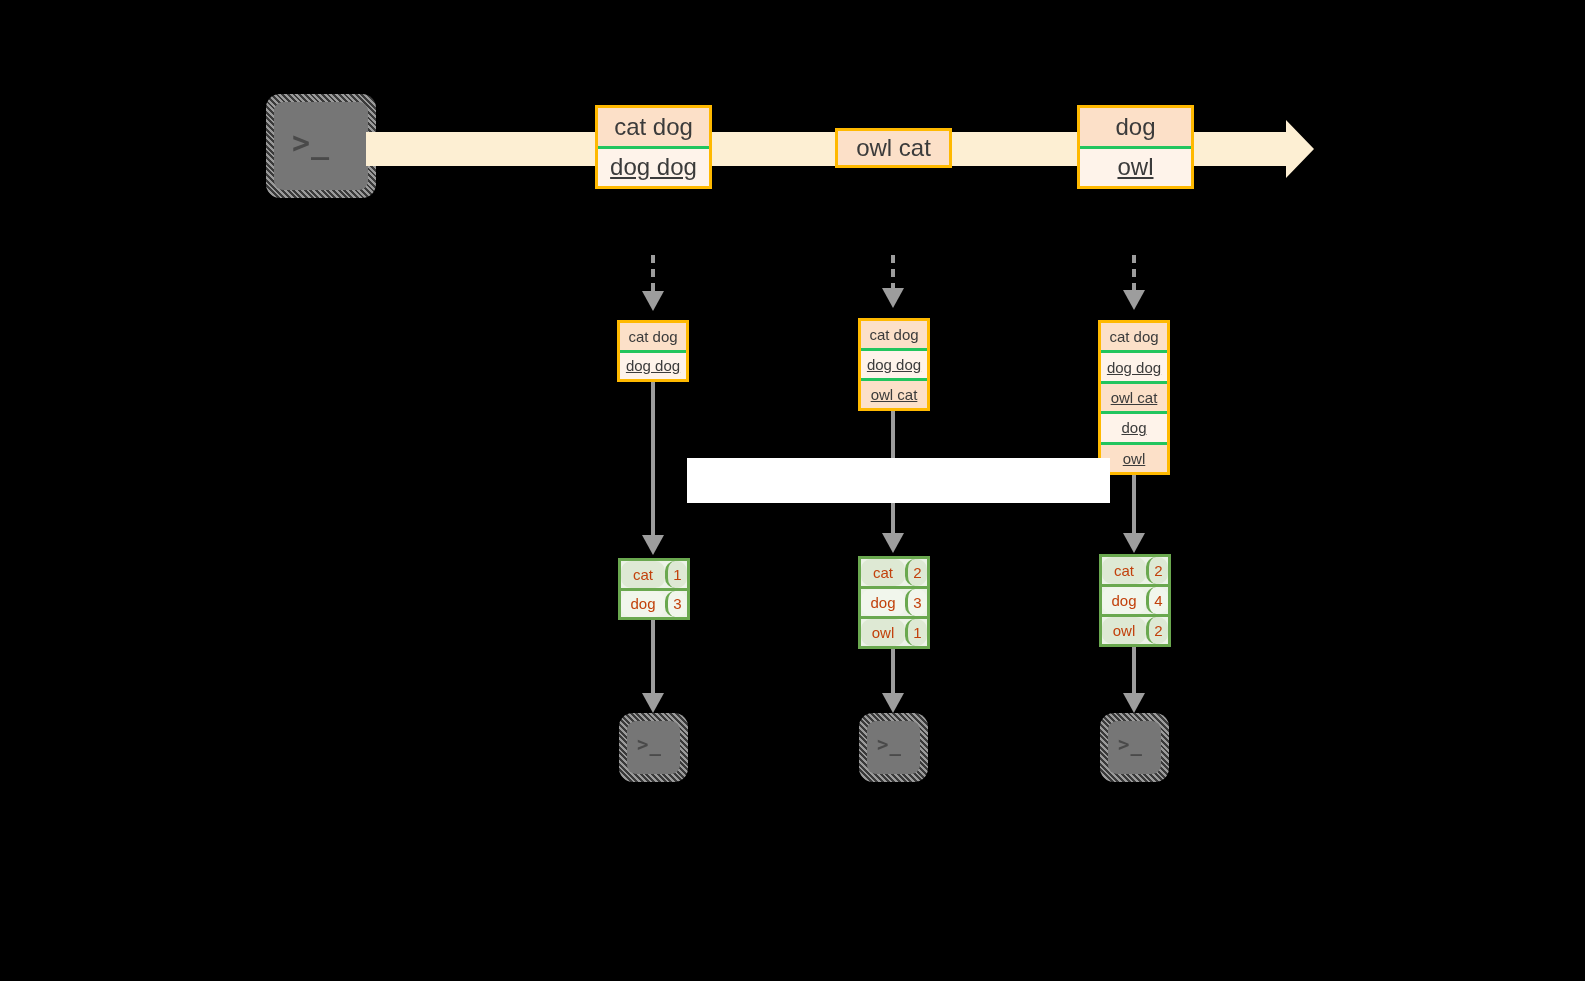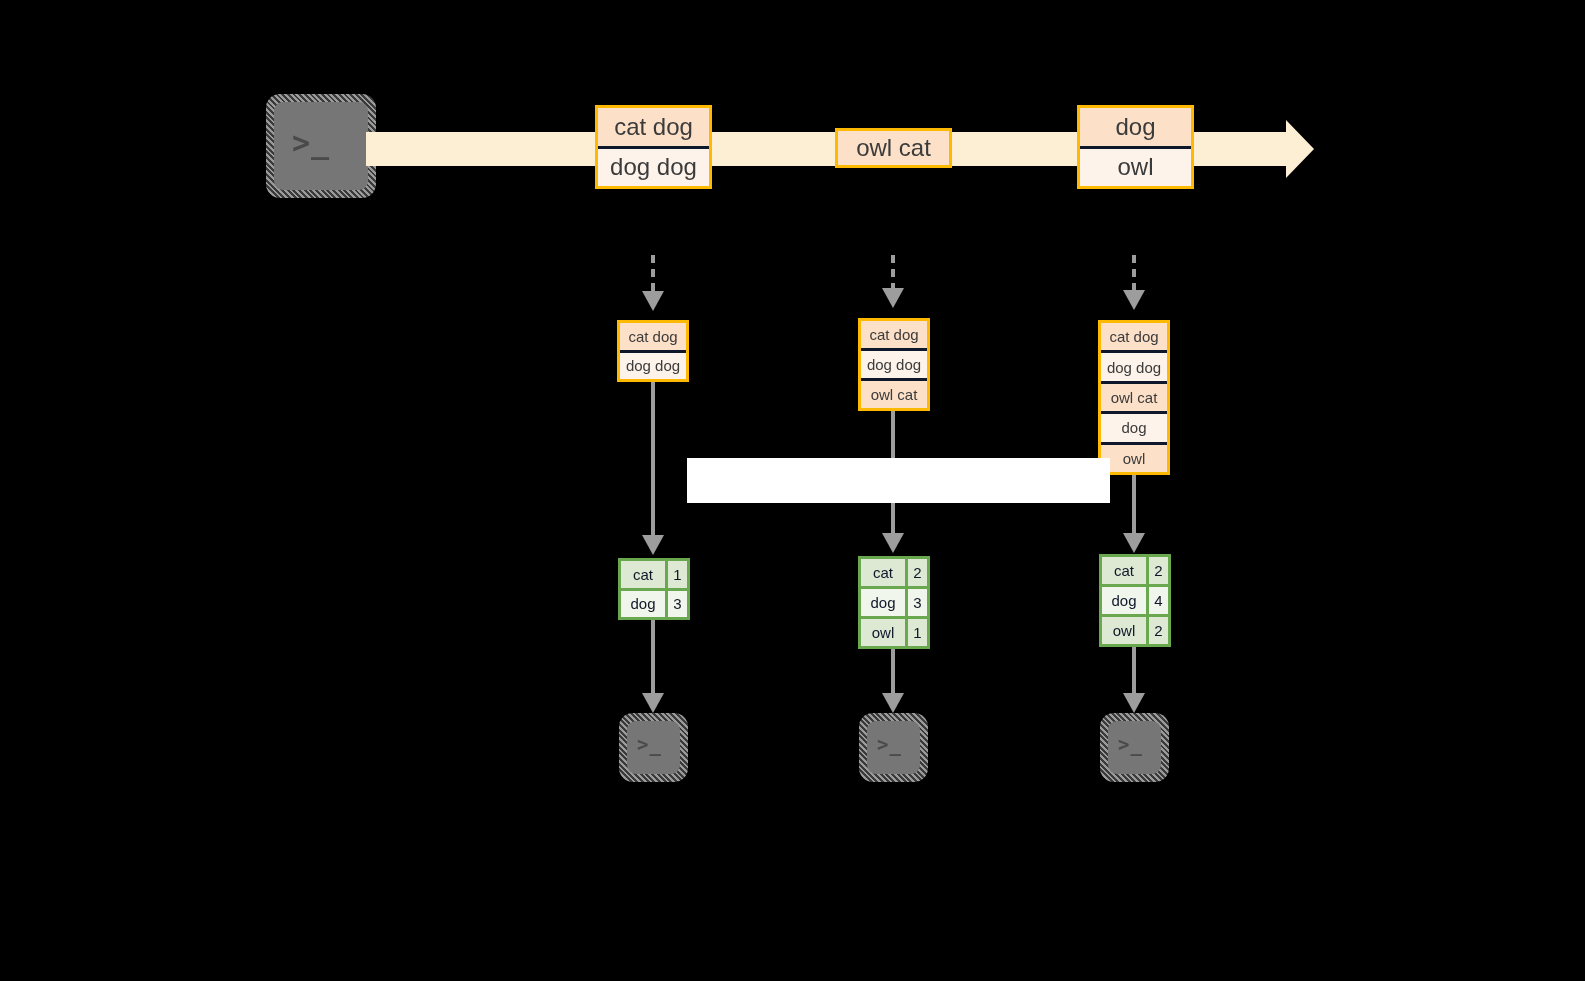--- a/index.html
+++ b/index.html
@@ -55,21 +55,21 @@
   .recbox .cell {
     flex: 1 1 auto;
     display: flex;
     align-items: center;
     justify-content: center;
     color: #3b3b3b;
     white-space: nowrap;
   }
   .recbox .cell.dark  { background: #FCE0C8; }
   .recbox .cell.light { background: #FEF3EA; }
-  .recbox .cell + .cell { border-top: 3px solid #0f172a; }
+  .recbox .cell + .cell { border-top: 3px solid #22c55e; text-decoration: underline; }
 
   
   .top-box { z-index: 5; }
   .top-box .cell { font-size: 24px; }
 
   
   .task-box .cell { font-size: 15px; }
 
   
   .restable {
@@ -83,21 +83,22 @@
   .restable .trow {
     flex: 1 1 auto;
     display: flex;
   }
   .restable .trow + .trow { border-top: 3px solid #6AA84F; }
   .restable .tc {
     display: flex;
     align-items: center;
     justify-content: center;
     font-size: 15px;
-    color: #0f172a;
+    color: #c2410c;
+    border-radius: 10px;
   }
   .restable .tc.word { flex: 0 0 44px; }
   .restable .tc.num  { flex: 1 1 auto; border-left: 3px solid #6AA84F; }
   .restable .trow.dark  .tc { background: #DEE9D4; }
   .restable .trow.light .tc { background: #F1F6EC; }
 
   
   .vline {
     position: absolute;
     width: 4px;

